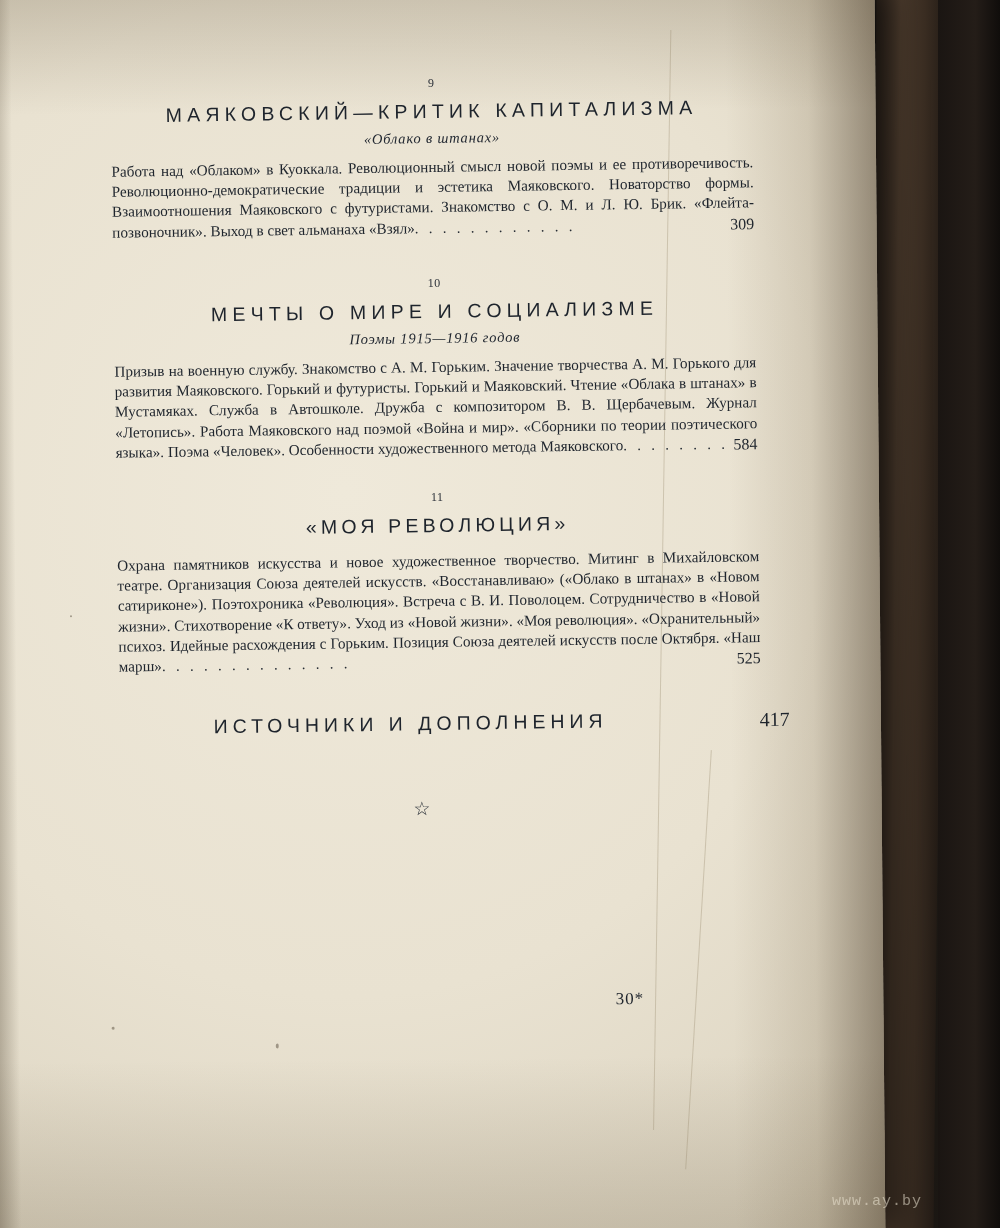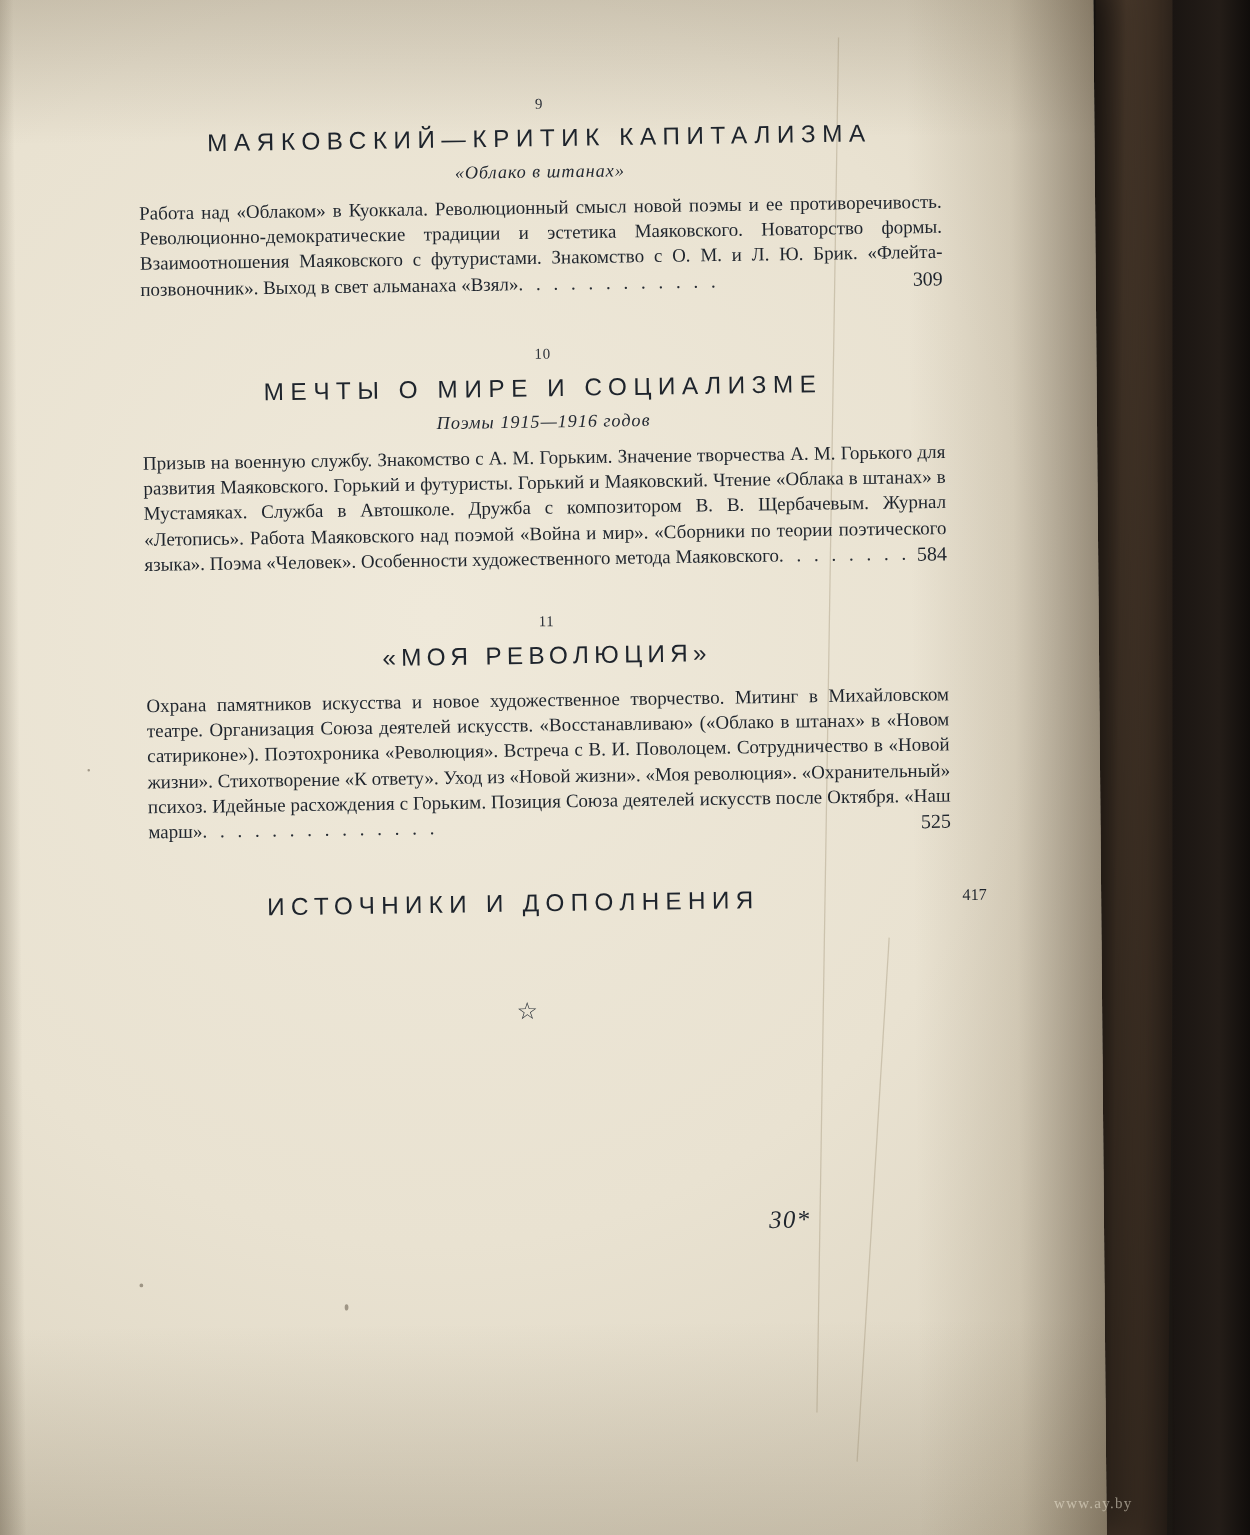--- a/index.html
+++ b/index.html
@@ -160,50 +160,49 @@
     font-size: 19.5px;
     letter-spacing: 5px;
     color: #1e242c;
     padding-right: 60px;
   }
   .final-num {
     position: absolute;
     right: -28px;
     top: 1px;
     font-family: "Liberation Serif", serif;
-    font-size: 13px;
+    font-size: 20px;
     letter-spacing: 0;
   }
   .star {
     margin-top: 62px;
     text-align: center;
     font-size: 19px;
     color: #2a3038;
     padding-right: 40px;
   }
   .folio {
     position: absolute;
     left: 620px;
-    top: 976px;
-    font-size: 20px;
+    top: 1000px;
+    font-size: 17px;
     color: #1f252d;
     letter-spacing: 1px;
-    font-style: italic;
   }
   .speck {
     position: absolute;
     background: rgba(70,60,45,0.45);
     border-radius: 50%;
   }
   .watermark {
     position: absolute;
-    right: 94px;
+    right: 78px;
     bottom: 18px;
-    font-family: Liberation Serif, serif;
-    font-size: 12px;
+    font-family: Liberation Mono, monospace;
+    font-size: 15px;
     color: rgba(235,228,210,0.55);
     letter-spacing: 1px;
   }
 </style>
 </head>
 <body>
 
 <div class="photo">
   <div class="backdrop"></div>
   <div class="binding"></div>

